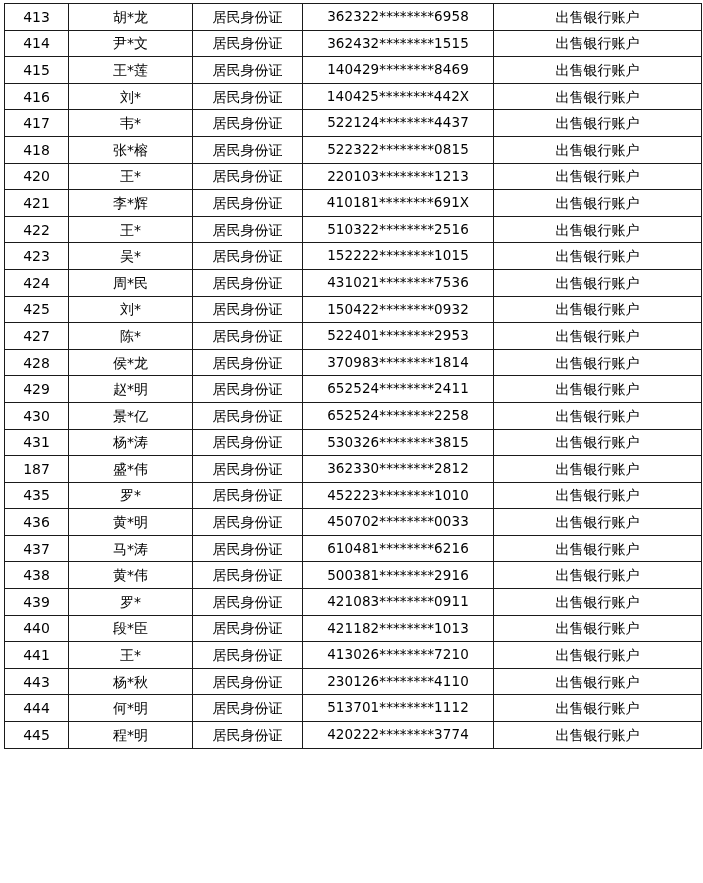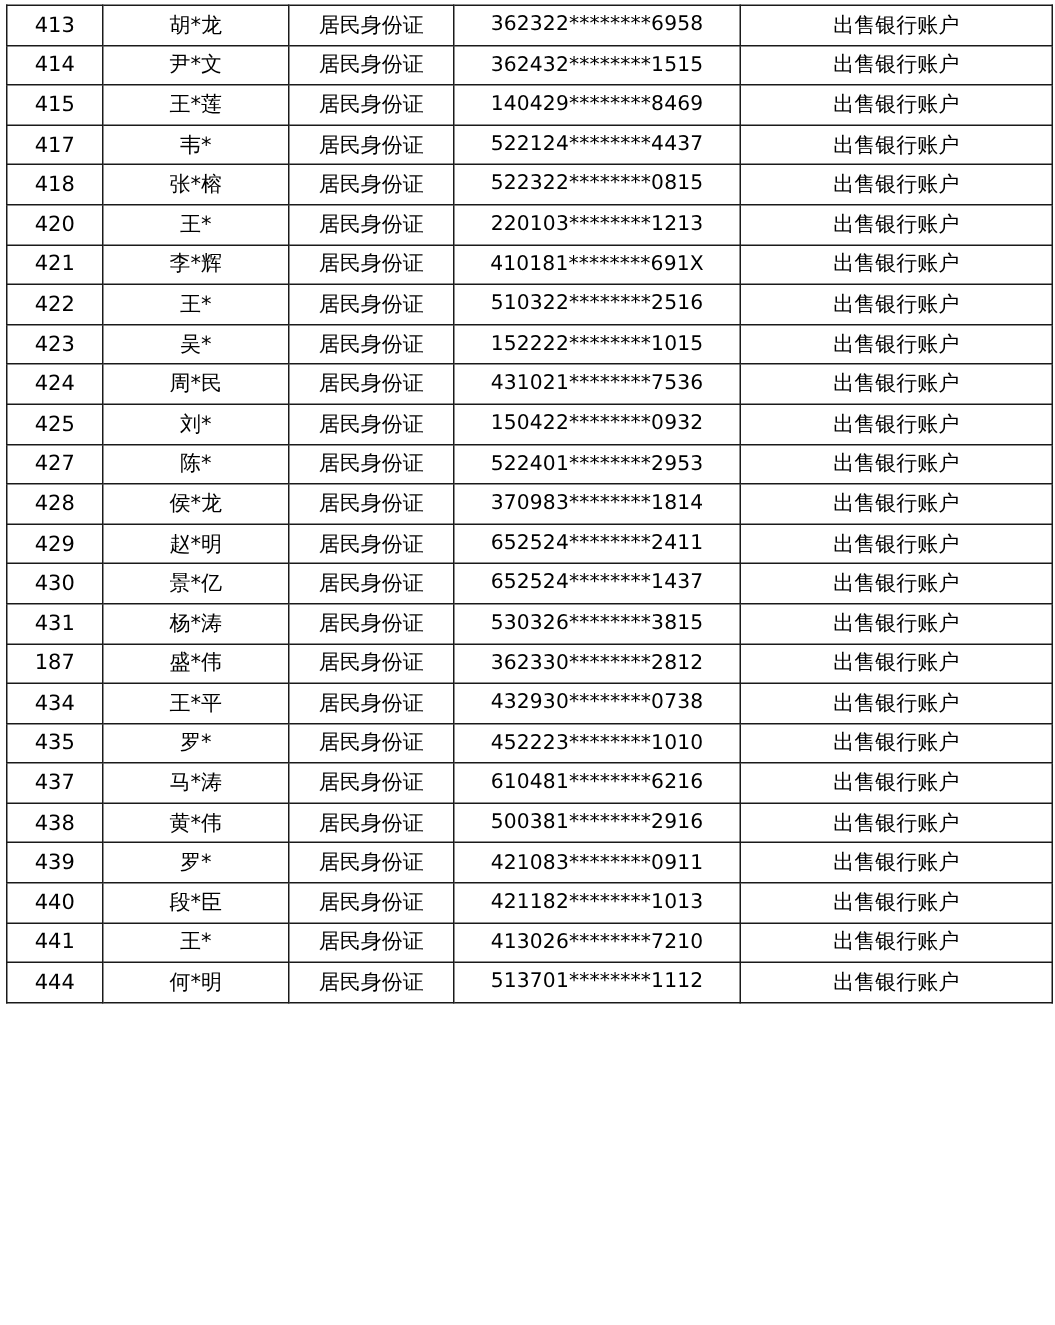--- a/index.html
+++ b/index.html
@@ -55,20 +55,27 @@
         <td>出售银行账户</td>
       </tr>
       <tr>
         <td>415</td>
         <td>王*莲</td>
         <td>居民身份证</td>
         <td class="id">140429********8469</td>
         <td>出售银行账户</td>
       </tr>
       <tr>
+        <td>416</td>
+        <td>刘*</td>
+        <td>居民身份证</td>
+        <td class="id">140425********442X</td>
+        <td>出售银行账户</td>
+      </tr>
+      <tr>
         <td>417</td>
         <td>韦*</td>
         <td>居民身份证</td>
         <td class="id">522124********4437</td>
         <td>出售银行账户</td>
       </tr>
       <tr>
         <td>418</td>
         <td>张*榕</td>
         <td>居民身份证</td>
@@ -135,52 +142,52 @@
         <td>429</td>
         <td>赵*明</td>
         <td>居民身份证</td>
         <td class="id">652524********2411</td>
         <td>出售银行账户</td>
       </tr>
       <tr>
         <td>430</td>
         <td>景*亿</td>
         <td>居民身份证</td>
-        <td class="id">652524********1437</td>
+        <td class="id">652524********2258</td>
         <td>出售银行账户</td>
       </tr>
       <tr>
         <td>431</td>
         <td>杨*涛</td>
         <td>居民身份证</td>
         <td class="id">530326********3815</td>
         <td>出售银行账户</td>
       </tr>
       <tr>
         <td>187</td>
         <td>盛*伟</td>
         <td>居民身份证</td>
         <td class="id">362330********2812</td>
         <td>出售银行账户</td>
       </tr>
       <tr>
-        <td>434</td>
-        <td>王*平</td>
-        <td>居民身份证</td>
-        <td class="id">432930********0738</td>
-        <td>出售银行账户</td>
-      </tr>
-      <tr>
         <td>435</td>
         <td>罗*</td>
         <td>居民身份证</td>
         <td class="id">452223********1010</td>
         <td>出售银行账户</td>
       </tr>
       <tr>
+        <td>436</td>
+        <td>黄*明</td>
+        <td>居民身份证</td>
+        <td class="id">450702********0033</td>
+        <td>出售银行账户</td>
+      </tr>
+      <tr>
         <td>437</td>
         <td>马*涛</td>
         <td>居民身份证</td>
         <td class="id">610481********6216</td>
         <td>出售银行账户</td>
       </tr>
       <tr>
         <td>438</td>
         <td>黄*伟</td>
         <td>居民身份证</td>
@@ -202,20 +209,34 @@
         <td>出售银行账户</td>
       </tr>
       <tr>
         <td>441</td>
         <td>王*</td>
         <td>居民身份证</td>
         <td class="id">413026********7210</td>
         <td>出售银行账户</td>
       </tr>
       <tr>
+        <td>443</td>
+        <td>杨*秋</td>
+        <td>居民身份证</td>
+        <td class="id">230126********4110</td>
+        <td>出售银行账户</td>
+      </tr>
+      <tr>
         <td>444</td>
         <td>何*明</td>
         <td>居民身份证</td>
         <td class="id">513701********1112</td>
+        <td>出售银行账户</td>
+      </tr>
+      <tr>
+        <td>445</td>
+        <td>程*明</td>
+        <td>居民身份证</td>
+        <td class="id">420222********3774</td>
         <td>出售银行账户</td>
       </tr>
     </tbody>
 </table>
 
 </body></html>

